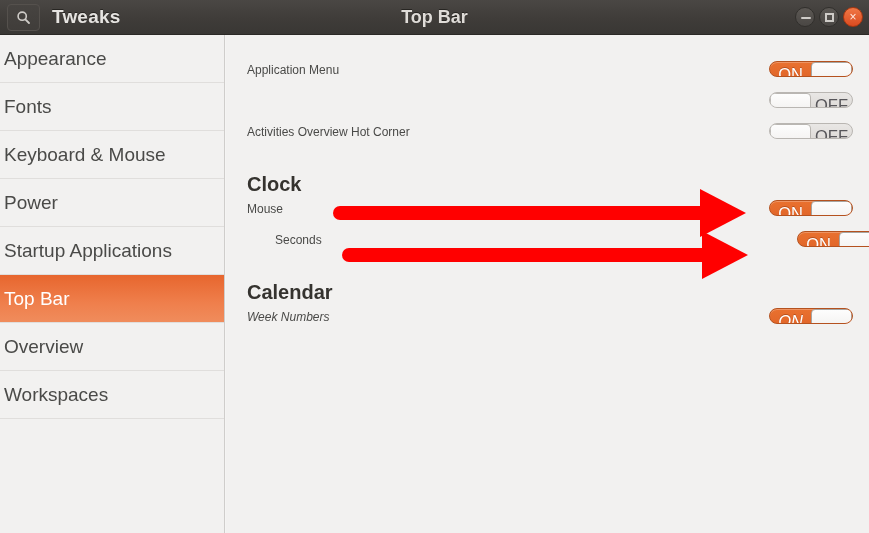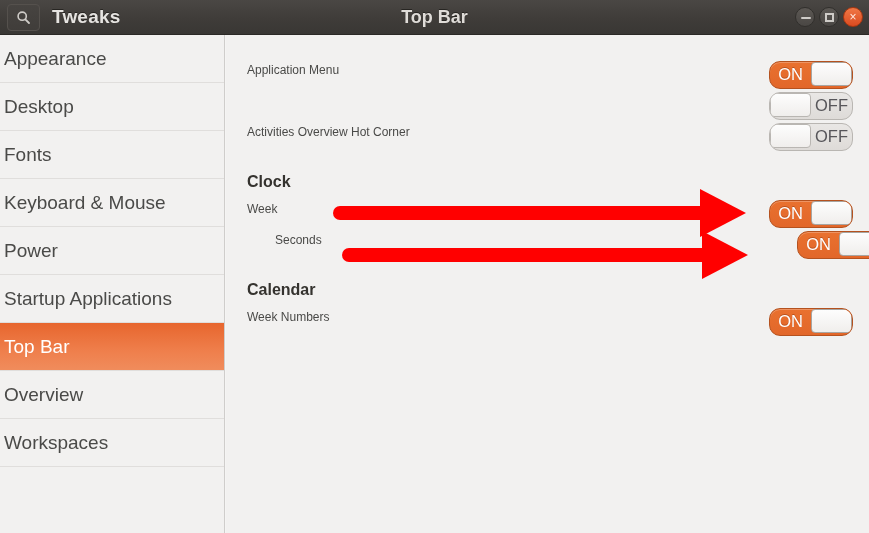--- a/index.html
+++ b/index.html
@@ -147,29 +147,29 @@
   .row-label {
     position: absolute;
     left: 21px; top: 3px;
     font-size: 12px;
     color: #4a4a48;
     white-space: nowrap;
   }
   .row-label.heading {
     font-weight: bold;
     color: #35332f;
-    font-size: 16px;
+    font-size: 20px;
     top: 5px;
   }
 
   
   .toggle {
     position: absolute;
     right: 16px; top: 1px;
-    width: 84px; height: 28px;
+    width: 84px; height: 16px;
     border-radius: 11px;
     box-sizing: border-box;
     overflow: hidden;
   }
   .toggle.on {
     border: 1px solid #b5521f;
     background: linear-gradient(to bottom, #e9712f, #e2672a);
     box-shadow: inset 0 1px 0 rgba(255,255,255,0.25);
   }
   .toggle.off {
@@ -244,23 +244,20 @@
         <span class="glyph">×</span>
       </div>
     </div>
   </div>
 
   <div class="sidebar" id="sidebar">
       <div class="side-item">
         <span>Appearance</span>
       </div>
       <div class="side-item">
-        <span>Desktop</span>
-      </div>
-      <div class="side-item">
         <span>Fonts</span>
       </div>
       <div class="side-item">
         <span>Keyboard &amp; Mouse</span>
       </div>
       <div class="side-item">
         <span>Power</span>
       </div>
       <div class="side-item">
         <span>Startup Applications</span>
@@ -296,37 +293,37 @@
         <div class="row-label">Activities Overview Hot Corner</div>
         <div class="toggle off">
           <div class="tog-label">OFF</div>
           <div class="knob"></div>
         </div>
       </div>
       <div class="row" style="top: 133px;">
         <div class="row-label heading">Clock</div>
       </div>
       <div class="row" style="top: 164px;">
-        <div class="row-label">Week</div>
+        <div class="row-label">Mouse</div>
         <div class="toggle on">
           <div class="tog-label">ON</div>
           <div class="knob"></div>
         </div>
       </div>
       <div class="row" style="top: 195px; margin-left: 28px;">
         <div class="row-label">Seconds</div>
         <div class="toggle on">
           <div class="tog-label">ON</div>
           <div class="knob"></div>
         </div>
       </div>
       <div class="row" style="top: 241px;">
         <div class="row-label heading">Calendar</div>
       </div>
-      <div class="row" style="top: 272px;">
+      <div class="row" style="top: 272px; font-style: italic;">
         <div class="row-label">Week Numbers</div>
         <div class="toggle on">
           <div class="tog-label">ON</div>
           <div class="knob"></div>
         </div>
       </div>
     </div>
 
   <svg class="arrows" id="arrows" width="869" height="533" viewBox="0 0 869 533">
       <g>

